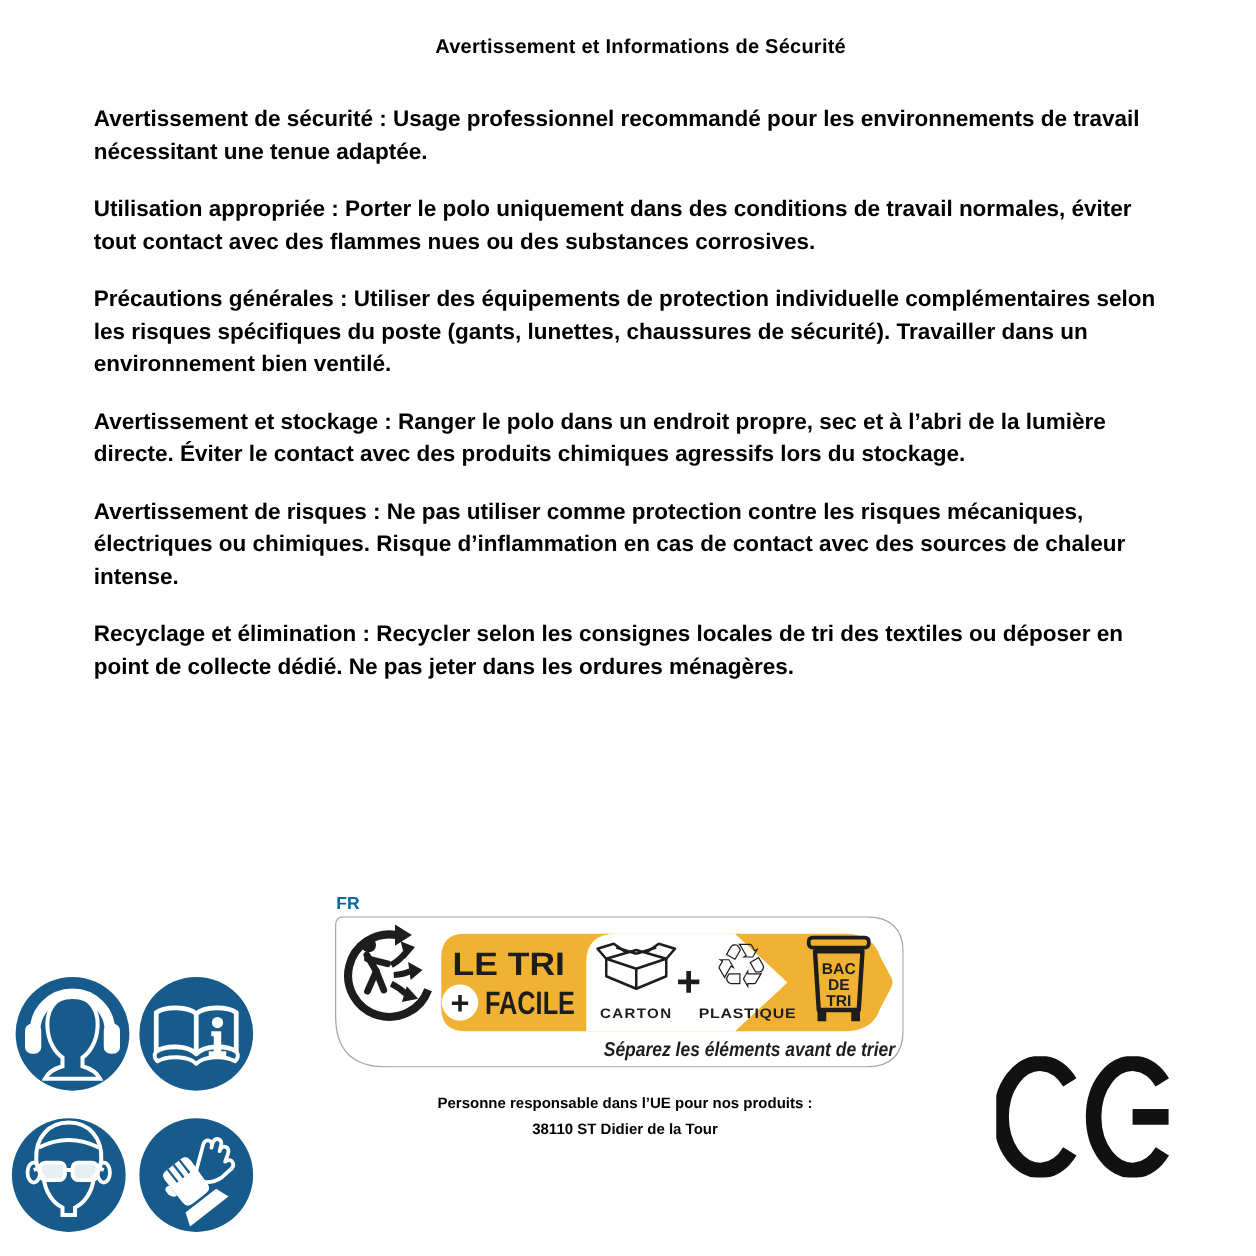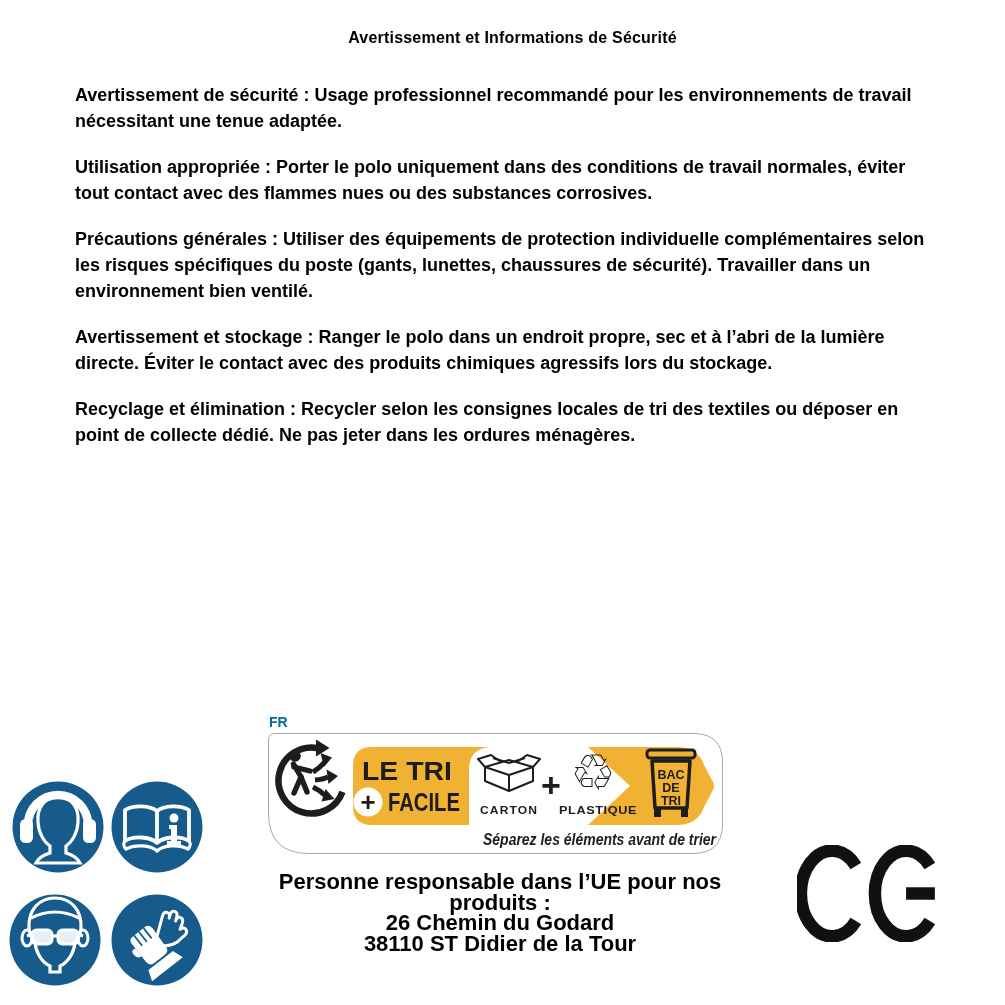--- a/index.html
+++ b/index.html
@@ -6,21 +6,21 @@
   .page{position:relative;width:1005px;height:1005px;background:#fff;overflow:hidden;
         font-family:"Liberation Sans",sans-serif;color:#000;padding-left:20px;}
   .title{position:absolute;top:29px;left:0;width:100%;text-align:center;
          font-size:16px;font-weight:bold;letter-spacing:.2px;}
   .body-text{position:absolute;left:75px;top:82px;width:885px;}
   .body-text p{white-space:pre-line;font-size:18px;line-height:26px;margin:0 0 20px 0;font-weight:bold;}
   .fr-code{position:absolute;left:269px;top:714px;font-size:14px;font-weight:bold;color:#0369a1;}
   .infotri{position:absolute;left:268px;top:733px;}
   .pictos{position:absolute;left:7px;top:781px;}
   .company{position:absolute;left:250px;top:872px;width:500px;text-align:center;
-           font-size:22px;font-weight:bold;line-height:20.6px;}
+           font-size:12px;font-weight:bold;line-height:20.6px;}
   .ce{position:absolute;left:797px;top:845px;}
   svg text{font-family:"Liberation Sans",sans-serif;}
   .glyphfont{font-family:"DejaVu Sans",sans-serif;}
 </style>
 </head>
 <body>
 
 <div class="page">
 
   <div class="title">Avertissement et Informations de Sécurité</div>
@@ -28,20 +28,23 @@
   <div class="body-text">
     <p>Avertissement de sécurité : Usage professionnel recommandé pour les environnements de travail
 nécessitant une tenue adaptée.</p>
     <p>Utilisation appropriée : Porter le polo uniquement dans des conditions de travail normales, éviter
 tout contact avec des flammes nues ou des substances corrosives.</p>
     <p>Précautions générales : Utiliser des équipements de protection individuelle complémentaires selon
 les risques spécifiques du poste (gants, lunettes, chaussures de sécurité). Travailler dans un
 environnement bien ventilé.</p>
     <p>Avertissement et stockage : Ranger le polo dans un endroit propre, sec et à l’abri de la lumière
 directe. Éviter le contact avec des produits chimiques agressifs lors du stockage.</p>
+    <p>Avertissement de risques : Ne pas utiliser comme protection contre les risques mécaniques,
+électriques ou chimiques. Risque d’inflammation en cas de contact avec des sources de chaleur
+intense.</p>
     <p>Recyclage et élimination : Recycler selon les consignes locales de tri des textiles ou déposer en
 point de collecte dédié. Ne pas jeter dans les ordures ménagères.</p>
   </div>
 
   <div class="fr-code">FR</div>
 
   <svg class="infotri" width="455" height="121" viewBox="0 0 455 121">
 
     <path d="M 7 .5 L 425 .5 Q 454.5 .5 454.5 29 L 454.5 91 Q 454.5 120.5 425 120.5 L 41 120.5 Q .5 120.5 .5 80 L .5 7 Q .5 .5 7 .5 Z" fill="#ffffff" stroke="#a6a6a6" stroke-width="1"></path>
 
@@ -144,21 +147,20 @@
         <path d="M -11 -14 Q -11 -19 -6 -19 L 10 -19 Q 15 -19 15 -13 L 14 10 Q 14 15 8 15 L -5 15 Q -11 15 -11 9 Z" fill="#fff"></path>
         <path d="M -11 -8 Q -17 -10 -16 -3 Q -15 2 -11 2 Z" fill="#fff"></path>
         <path d="M -14 17 L 17 17 L 21 28 L -18 28 Z" fill="#fff"></path>
         <path d="M -4 -19 V -6 M 2 -19 V -6 M 8 -19 V -6" stroke="#175A8C" stroke-width="1.8" fill="none"></path>
       </g>
     </g>
   </svg>
 
   <div class="company">
     <div>Personne responsable dans l’UE pour nos produits :</div>
-    <div>26 Chemin du Godard</div>
     <div>38110 ST Didier de la Tour</div>
   </div>
 
   <svg class="ce" width="148" height="97" viewBox="0 0 190 124" aria-label="CE">
     <path d="M 75.6 26.6 A 40 55 0 1 0 75.6 97.4" fill="none" stroke="#111" stroke-width="16"></path>
     <path d="M 170.6 26.6 A 40 55 0 1 0 170.6 97.4" fill="none" stroke="#111" stroke-width="16"></path>
     <path d="M 140 62 H 177" fill="none" stroke="#111" stroke-width="16"></path>
   </svg>
 
 </div>

